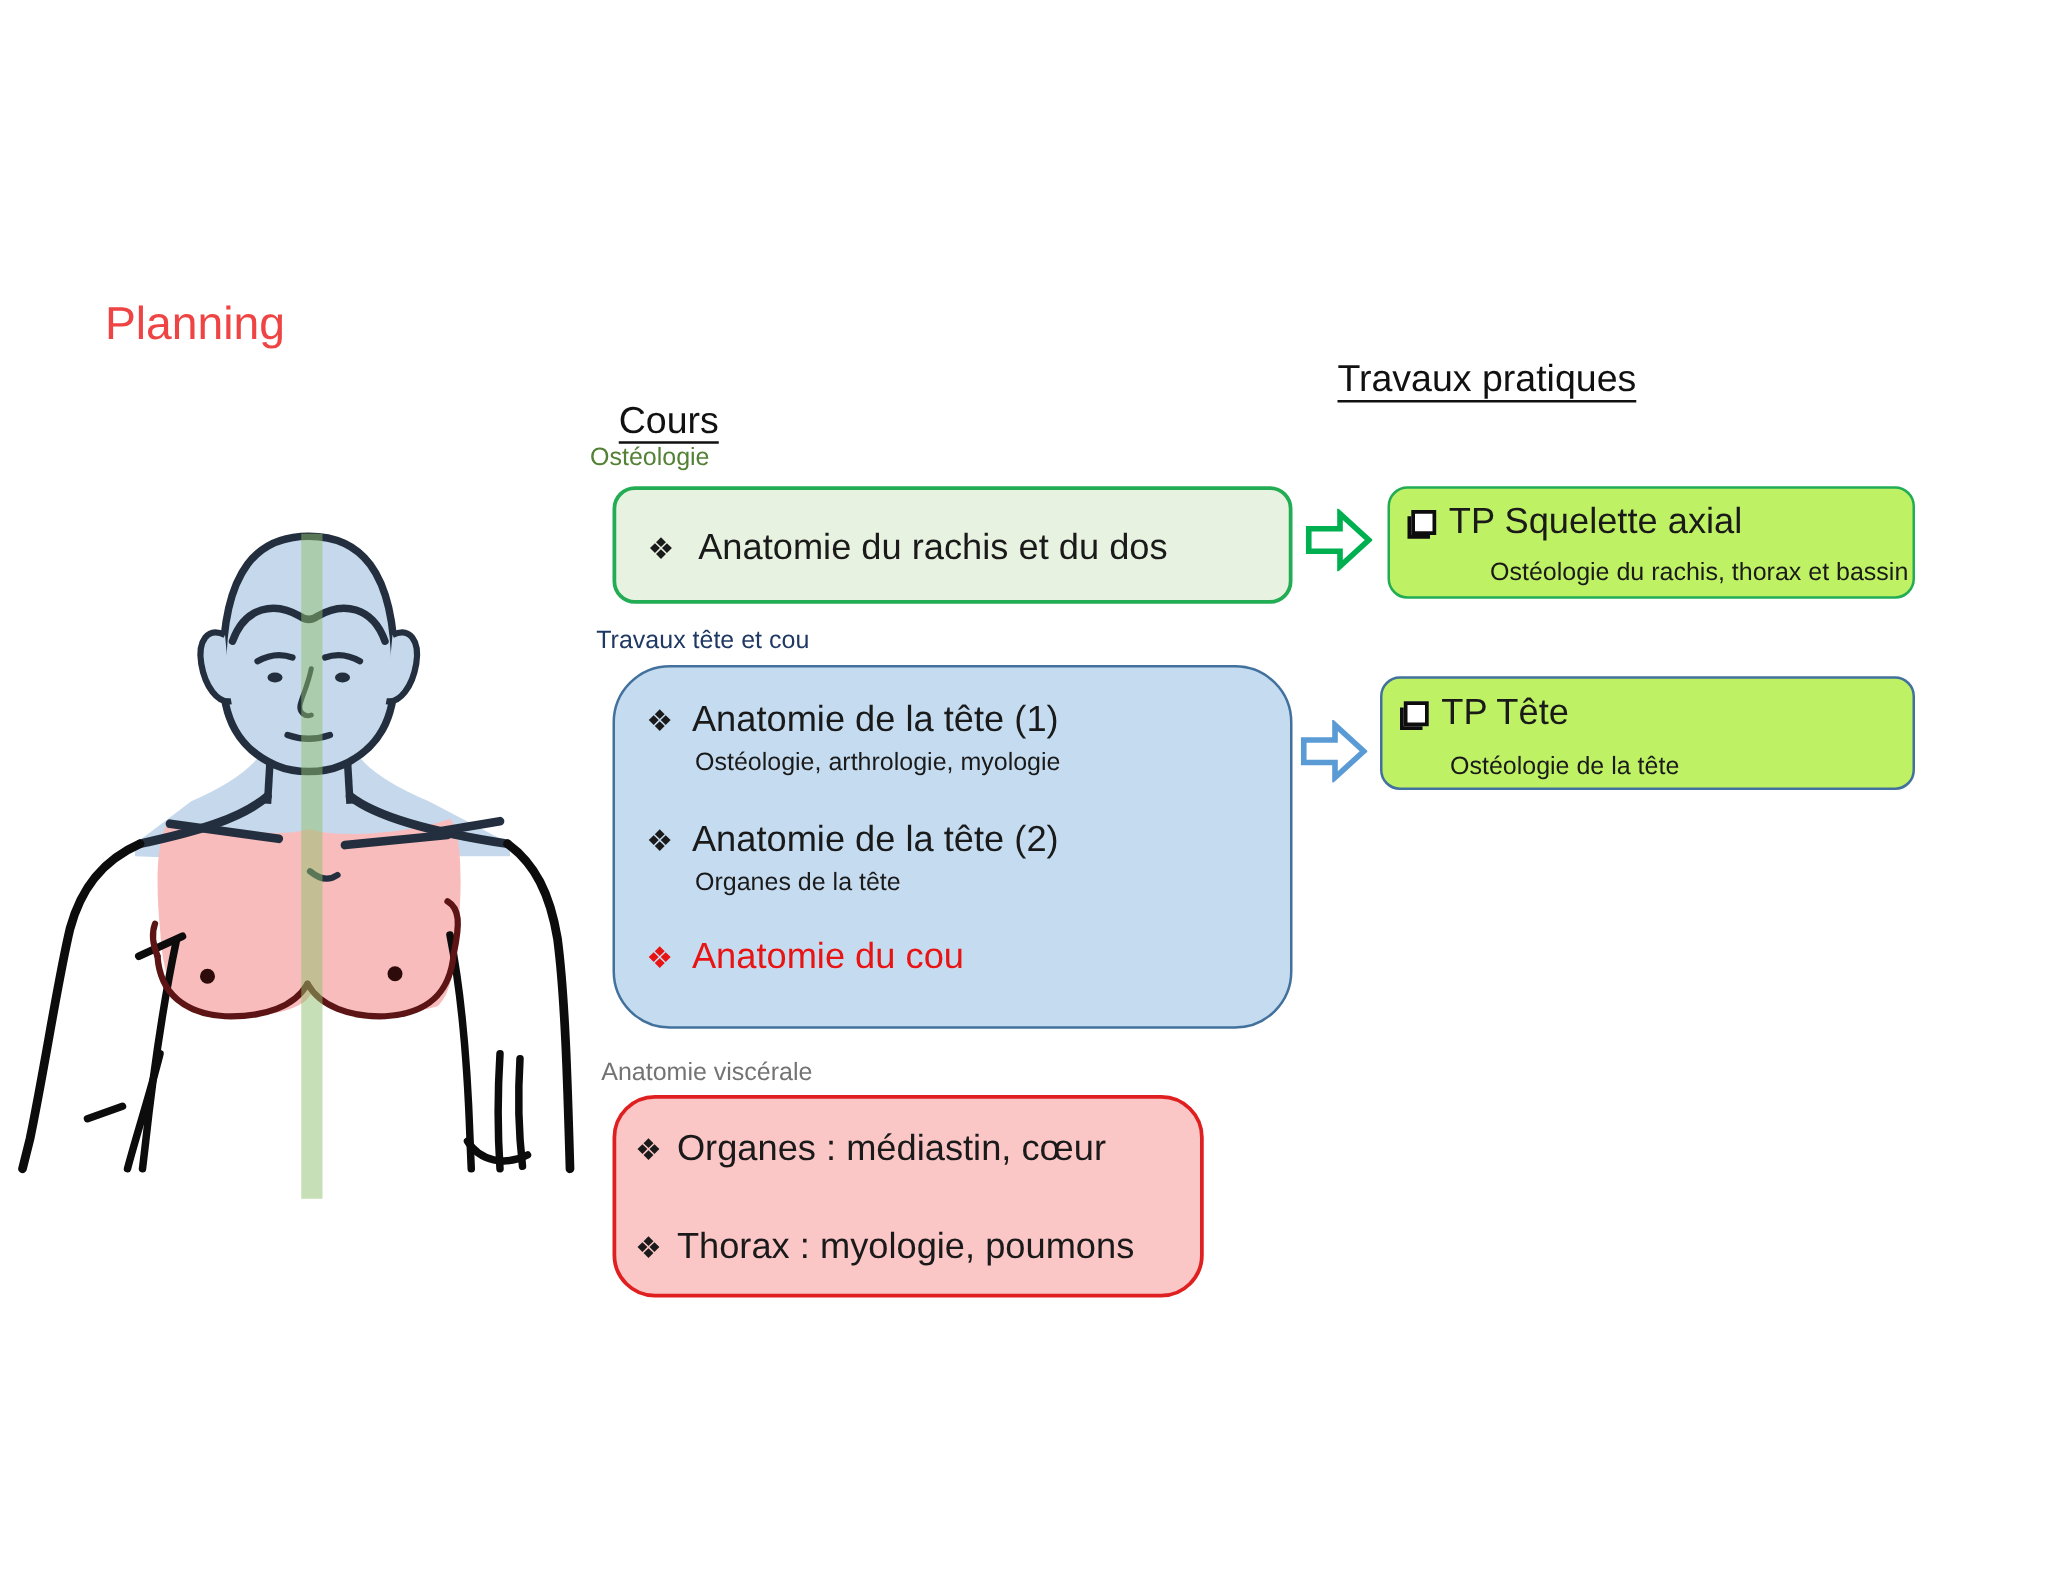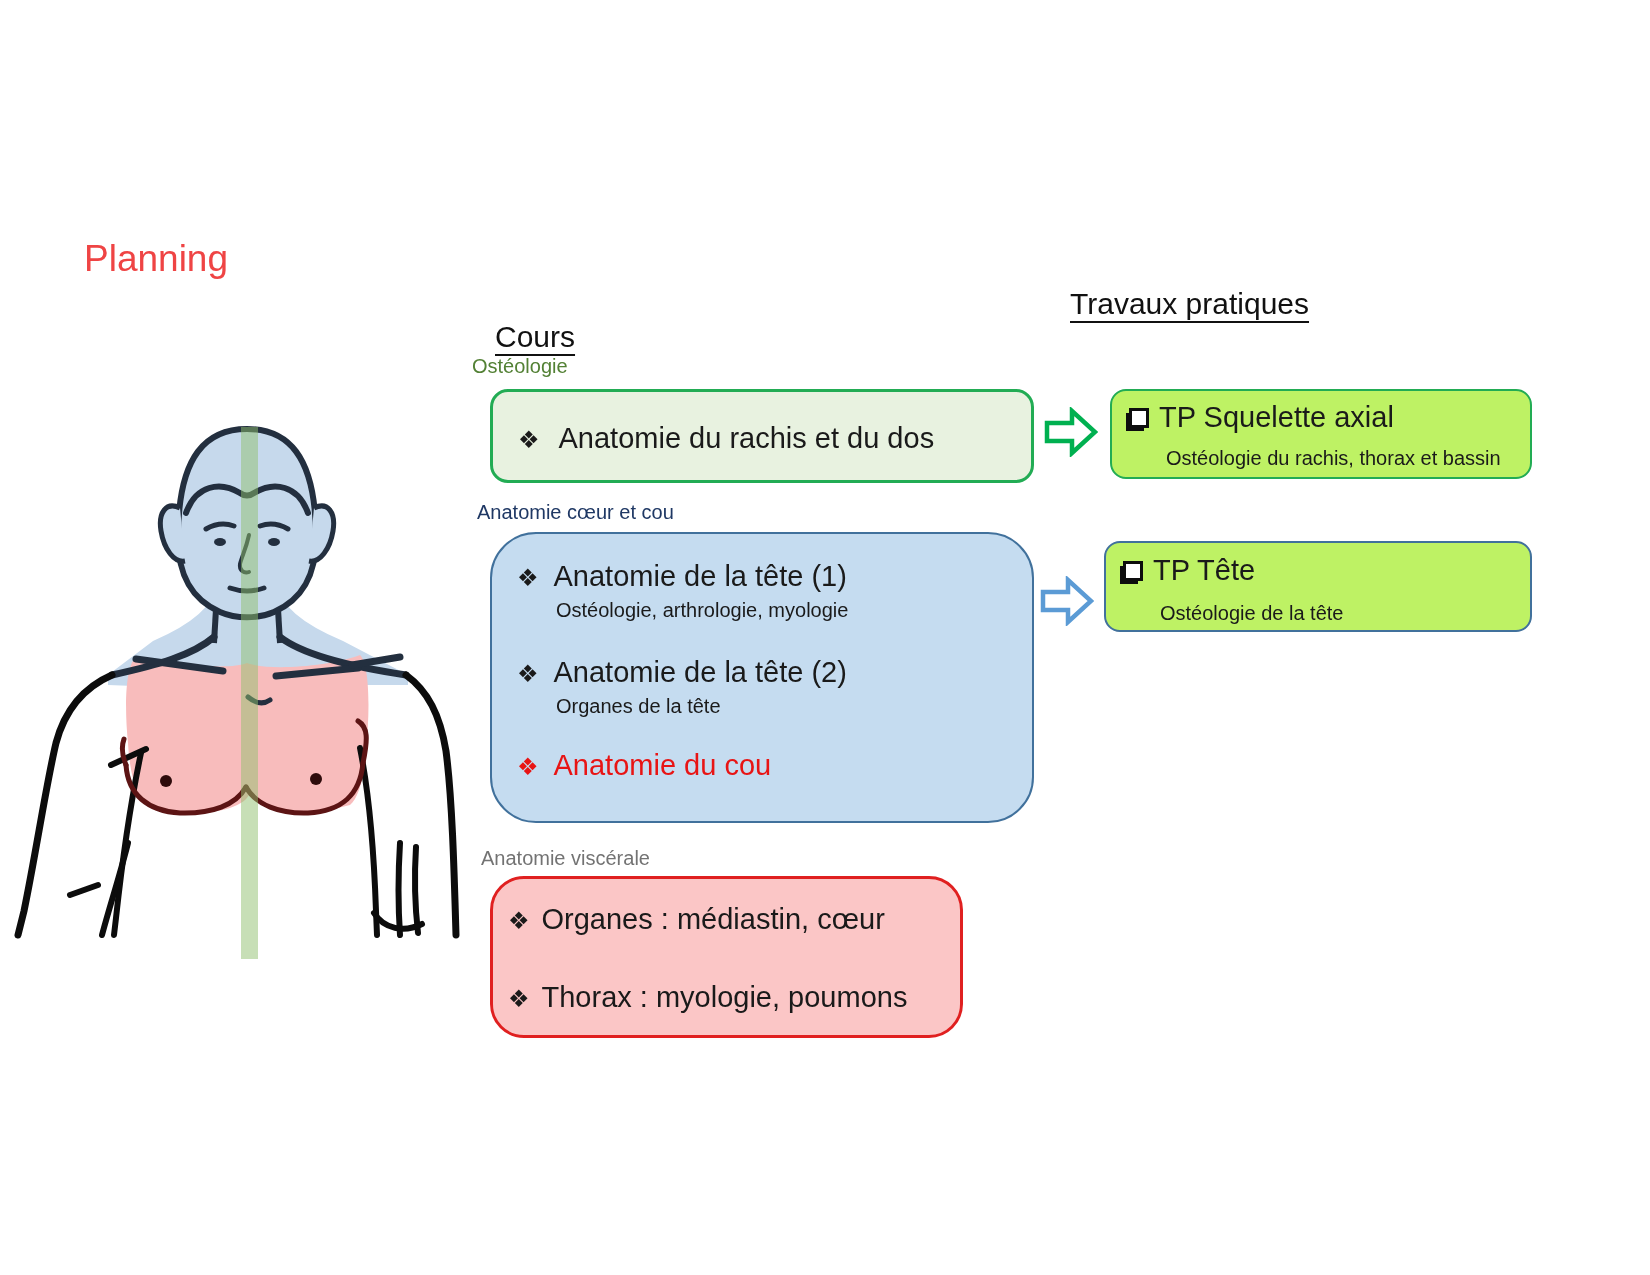--- a/index.html
+++ b/index.html
@@ -105,24 +105,24 @@
     </div>
   </div>
   <svg class="abs arrow" id="arrow-green" viewBox="0 0 54 50">
     <path d="M 3 16 H 28 V 4 L 51 25 L 28 46 V 34 H 3 Z" fill="#ffffff" stroke="#00b050" stroke-width="4.5" stroke-linejoin="miter"></path>
   </svg>
   <div class="abs tp-box" id="tpbox-squelette">
     <div class="tp-title" style="top:10px;">
       <span class="checkbox"></span>
       <span>TP Squelette axial</span>
     </div>
-    <div class="tp-sub" style="top:56px;">Ostéologie du rachis, thorax et bassin</div>
+    <div class="tp-sub" style="top:56px;margin-left:26px;">Ostéologie du rachis, thorax et bassin</div>
   </div>
 
-  <div class="abs section-label" id="label-tete-cou">Anatomie cœur et cou</div>
+  <div class="abs section-label" id="label-tete-cou">Travaux tête et cou</div>
   <div class="abs course-box" id="box-tete-cou">
     <div class="item" style="left:25px;top:25px;gap:15px;">
       <span class="bullet">❖</span>
       <span>Anatomie de la tête (1)</span>
     </div>
     <div class="sub" style="left:64px;top:64px;">Ostéologie, arthrologie, myologie</div>
     <div class="item" style="left:25px;top:121px;gap:15px;">
       <span class="bullet">❖</span>
       <span>Anatomie de la tête (2)</span>
     </div>

